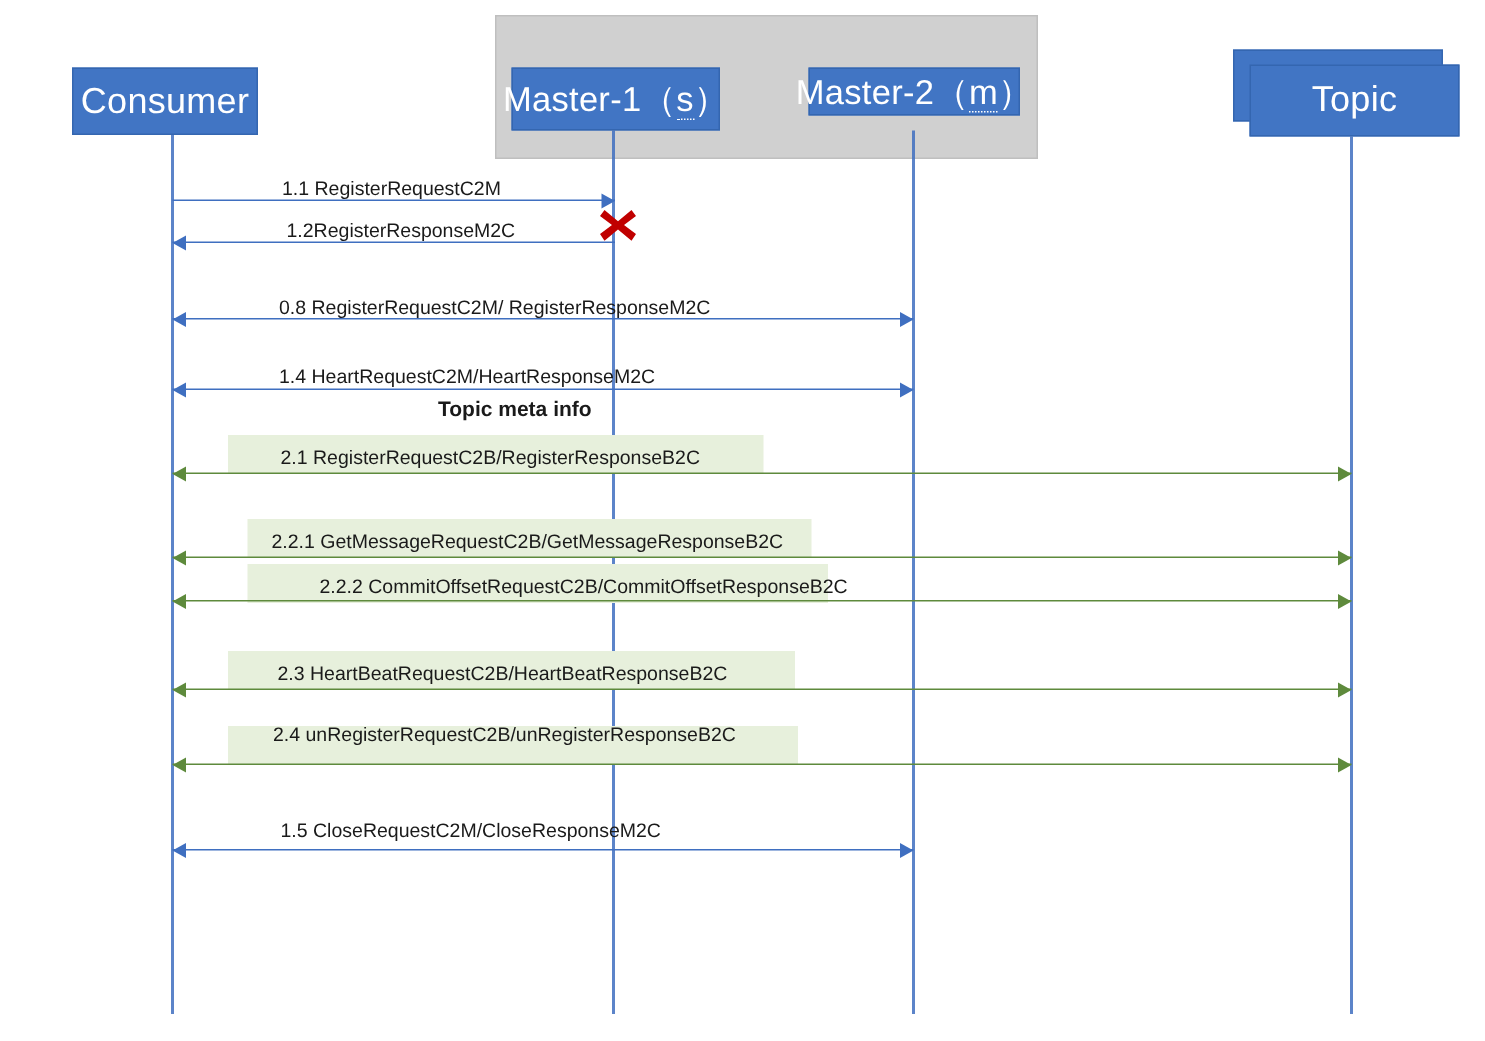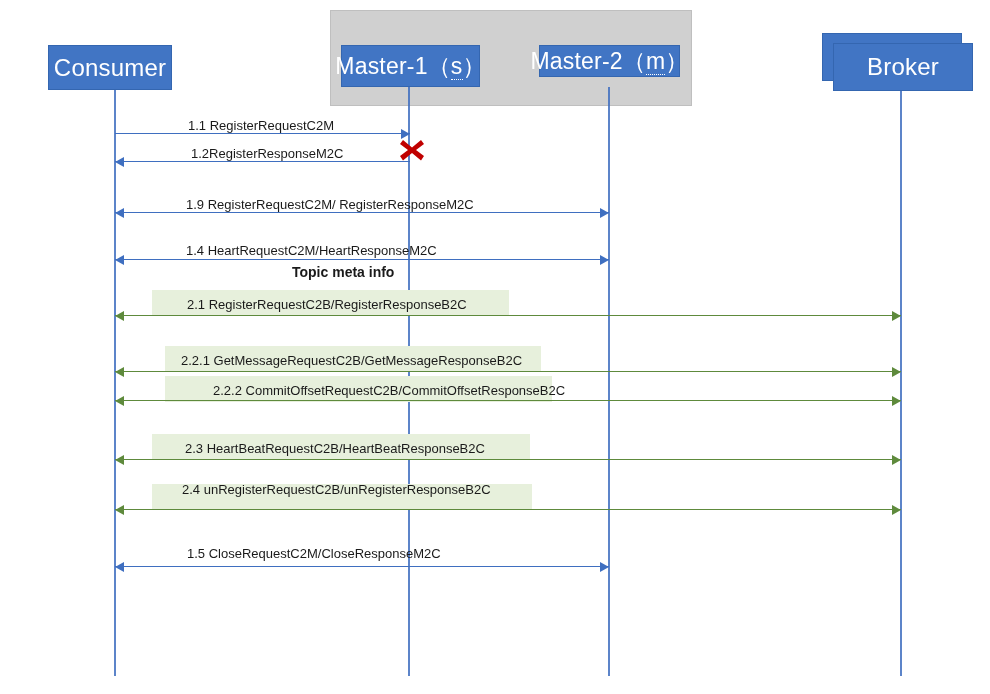--- a/index.html
+++ b/index.html
@@ -143,34 +143,34 @@
 
   <div class="actor-box small" id="actor-master1" style="left: 341px; top: 45px; width: 139px; height: 42px;">
     <span><span>Master-1</span>（<span class="underdot">s</span>）</span>
   </div>
 
   <div class="actor-box small" id="actor-master2" style="left: 539px; top: 45px; width: 141px; height: 32px;">
     <span><span>Master-2</span>（<span class="underdot">m</span>）</span>
   </div>
 
   <div class="actor-box" id="actor-broker" style="left: 833px; top: 43px; width: 140px; height: 48px;">
-    <span>Broker</span>
+    <span>Topic</span>
   </div>
 
   <div id="messages-layer">
       <div class="msg-line blue" style="left: 115px; top: 133px; width: 295px;"></div>
       <div class="arrowhead right blue" style="top: 128.7px; left: 401px;"></div>
       <div class="msg-label" style="left: 188px; top: 118px;">1.1 RegisterRequestC2M</div>
       <div class="msg-line blue" style="left: 115px; top: 161px; width: 295px;"></div>
       <div class="arrowhead left blue" style="top: 156.7px; left: 115px;"></div>
       <div class="msg-label" style="left: 191px; top: 146px;">1.2RegisterResponseM2C</div>
       <div class="msg-line blue" style="left: 115px; top: 212px; width: 494px;"></div>
       <div class="arrowhead right blue" style="top: 207.7px; left: 600px;"></div>
       <div class="arrowhead left blue" style="top: 207.7px; left: 115px;"></div>
-      <div class="msg-label" style="left: 186px; top: 197px;">1.9 RegisterRequestC2M/ RegisterResponseM2C</div>
+      <div class="msg-label" style="left: 186px; top: 197px;">0.8 RegisterRequestC2M/ RegisterResponseM2C</div>
       <div class="msg-line blue" style="left: 115px; top: 259px; width: 494px;"></div>
       <div class="arrowhead right blue" style="top: 254.7px; left: 600px;"></div>
       <div class="arrowhead left blue" style="top: 254.7px; left: 115px;"></div>
       <div class="msg-label" style="left: 186px; top: 243px;">1.4 HeartRequestC2M/HeartResponseM2C</div>
       <div class="highlight" style="left: 152px; top: 290px; width: 357px; height: 26px;"></div>
       <div class="msg-line green" style="left: 115px; top: 315px; width: 786px;"></div>
       <div class="arrowhead right green" style="top: 310.7px; left: 892px;"></div>
       <div class="arrowhead left green" style="top: 310.7px; left: 115px;"></div>
       <div class="msg-label green-text" style="left: 187px; top: 297px;">2.1 RegisterRequestC2B/RegisterResponseB2C</div>
       <div class="highlight" style="left: 165px; top: 346px; width: 376px; height: 26px;"></div>

